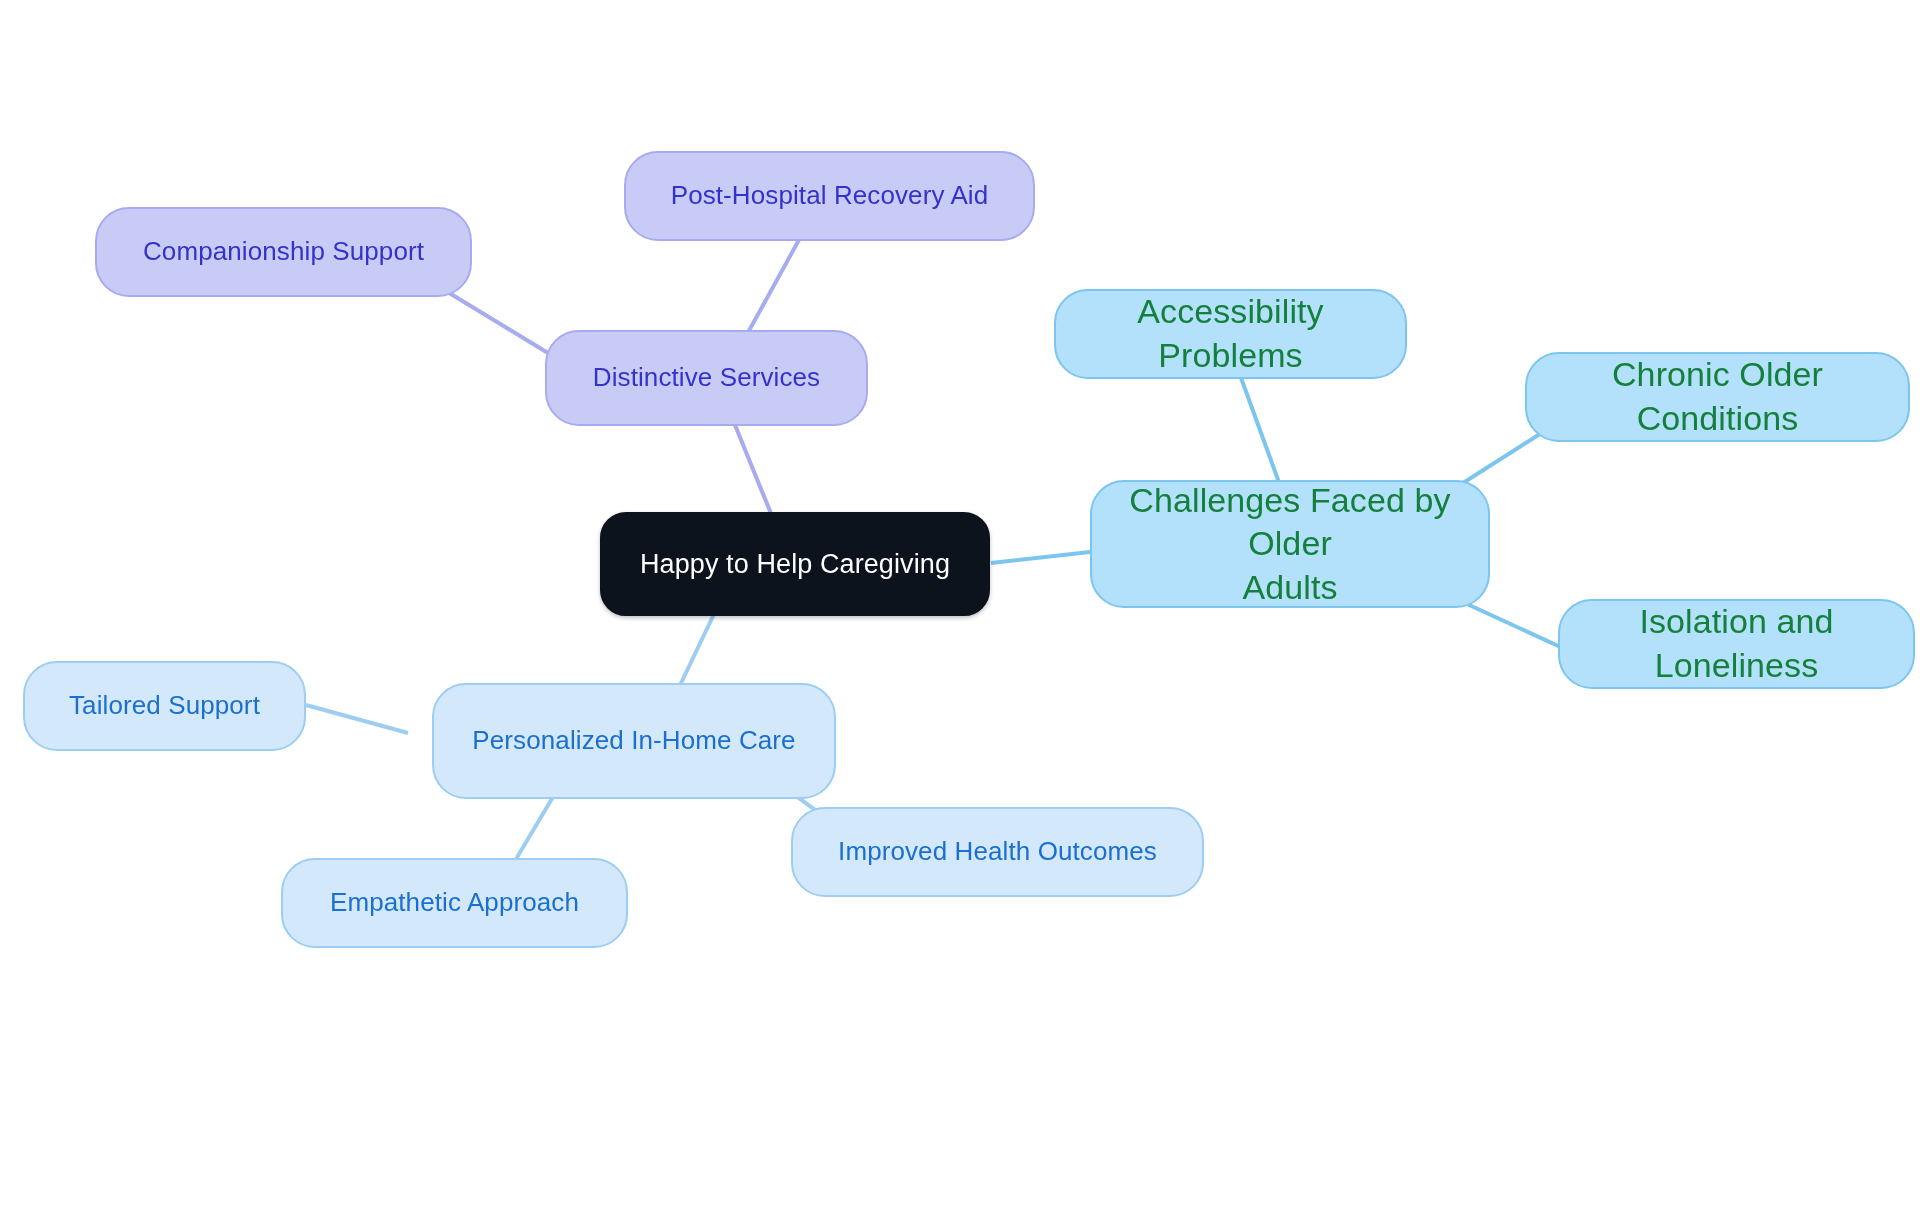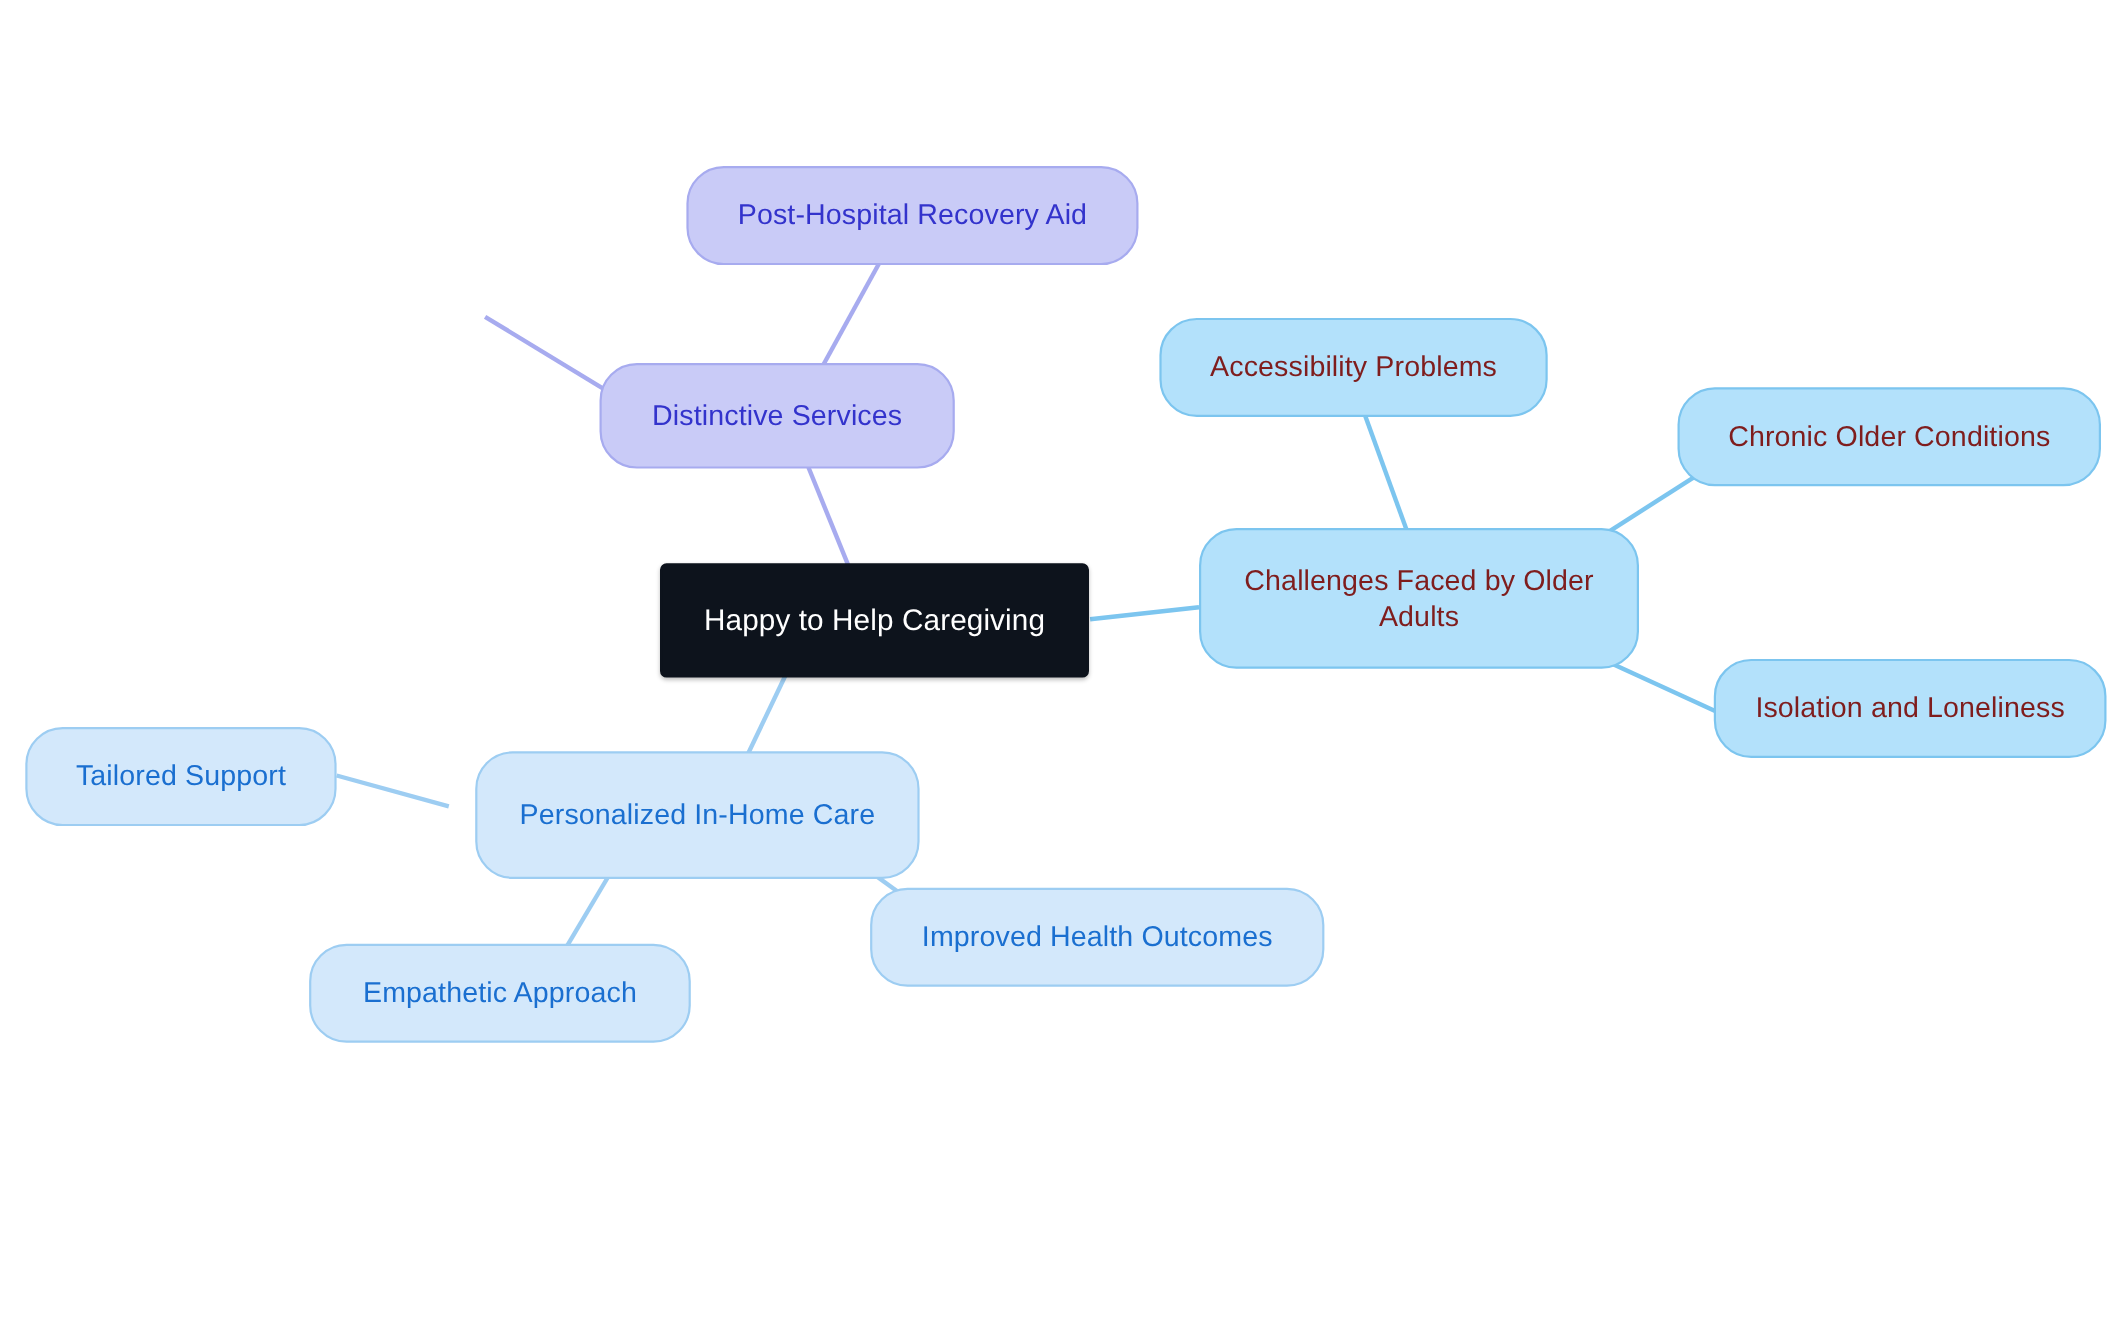--- a/index.html
+++ b/index.html
@@ -40,34 +40,34 @@
     padding: 6px 18px;
     z-index: 3;
     white-space: pre-line;
     letter-spacing: 0.1px;
   }
   .node.root {
     background: #0d131c;
     border-color: #0d131c;
     color: #ffffff;
     font-size: 27px;
-    border-radius: 6px;
+    border-radius: 26px;
     box-shadow: 0 2px 4px rgba(0,0,0,0.25);
   }
   .node.purple-main, .node.purple {
     background: #c9cbf7;
     border-color: #a7abef;
     color: #3333cc;
     font-size: 26px;
   }
   .node.blue-strong {
     background: #b3e1fb;
     border-color: #7cc5ef;
-    color: #7f1d1d;
-    font-size: 26px;
+    color: #15803d;
+    font-size: 34px;
   }
   .node.blue-soft {
     background: #d3e8fb;
     border-color: #9dcdf2;
     color: #1a6fd0;
     font-size: 26px;
   }
   
   #logo {
     position: absolute;
@@ -132,20 +132,21 @@
 
     <path d="M 566 775 L 500 886" stroke="#9dcdf2" stroke-width="4" fill="none"></path>
 
     <path d="M 760 770 L 843 830" stroke="#9dcdf2" stroke-width="4" fill="none"></path>
   </svg>
 
   <div class="node root" style="left:600px; top:512px; width:390px; height:104px;">Happy to Help Caregiving</div>
 
   <div class="node purple-main" style="left:545px; top:330px; width:323px; height:96px;">Distinctive Services</div>
 
+  <div class="node purple" style="left:95px; top:207px; width:377px; height:90px;">Companionship Support</div>
 
   <div class="node purple" style="left:624px; top:151px; width:411px; height:90px;">Post-Hospital Recovery Aid</div>
 
   <div class="node blue-strong" style="left:1090px; top:480px; width:400px; height:128px;">Challenges Faced by Older
 Adults</div>
 
   <div class="node blue-strong" style="left:1054px; top:289px; width:353px; height:90px;">Accessibility Problems</div>
 
   <div class="node blue-strong" style="left:1525px; top:352px; width:385px; height:90px;">Chronic Older Conditions</div>
 

